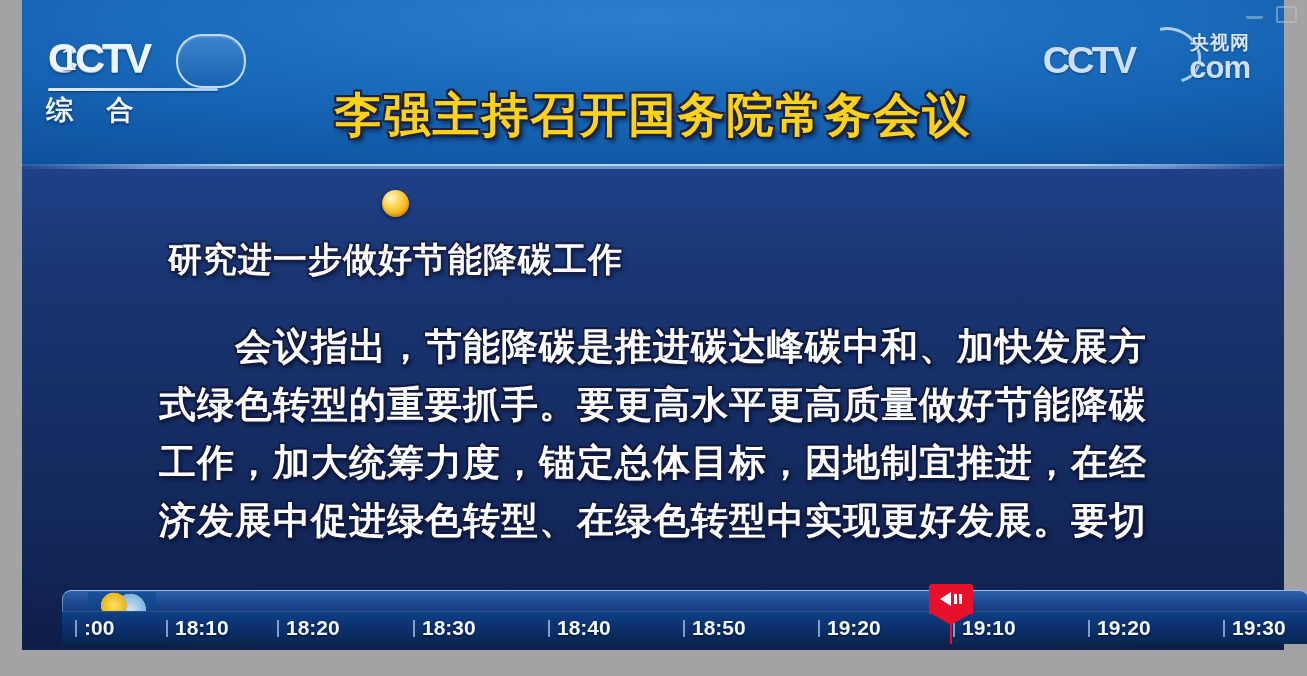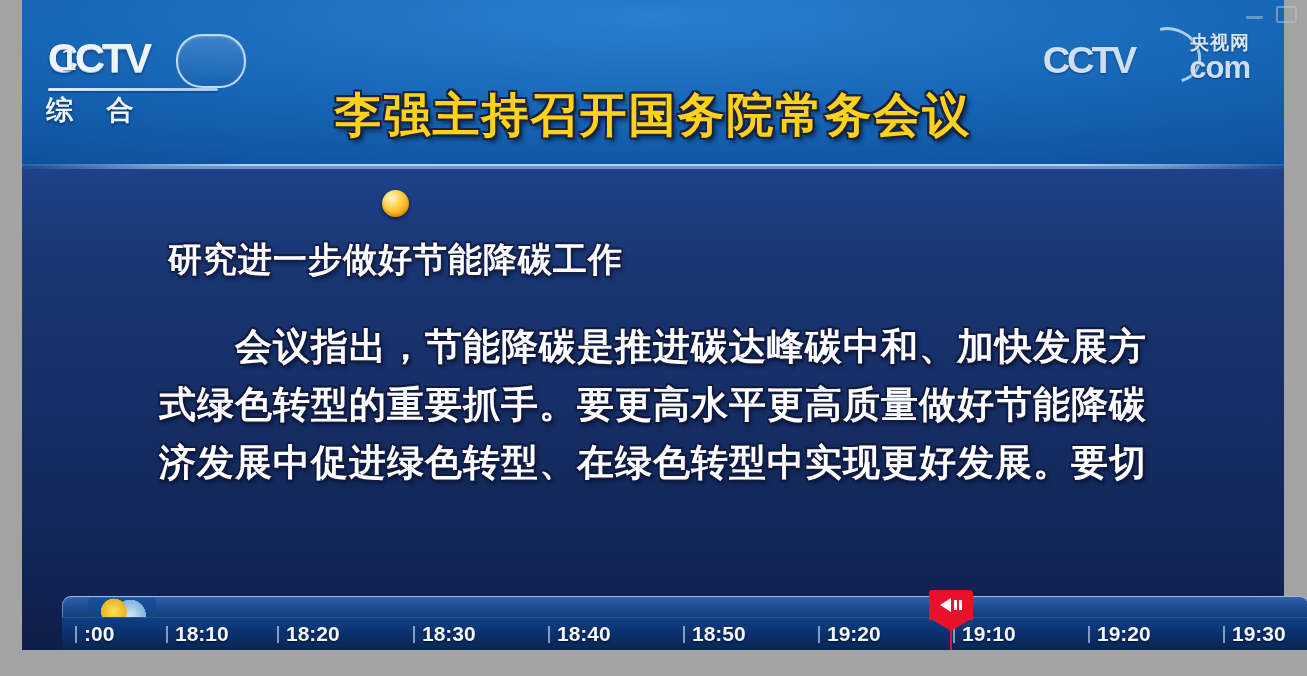--- a/index.html
+++ b/index.html
@@ -137,21 +137,21 @@
     font-weight:bold;font-size:37px;line-height:58px;color:#ffffff;letter-spacing:1px;
     text-shadow:
       -1.6px 0 0 #101a42,1.6px 0 0 #101a42,0 -1.6px 0 #101a42,0 1.6px 0 #101a42,
       -1.6px -1.6px 0 #101a42,1.6px -1.6px 0 #101a42,-1.6px 1.6px 0 #101a42,1.6px 1.6px 0 #101a42,
       2px 3px 4px rgba(0,8,30,.7);
   }
   #bodytext .ln{display:block;white-space:nowrap;margin-left:42px;}
   #bodytext .ln.first{text-indent:76px;}
 
   
-  #epg{position:absolute;left:0;bottom:26px;width:1166px;height:54px;z-index:9;padding-left:8px;}
+  #epg{position:absolute;left:0;bottom:32px;width:1166px;height:54px;z-index:9;padding-left:8px;}
   #progblock{
     position:absolute;left:62px;top:0;width:1245px;height:22px;
     background:linear-gradient(180deg,#2f63ad 0%,#1b4890 55%,#123a7e 100%);
     border-top-left-radius:9px;border-top-right-radius:9px;
     border-top:1px solid rgba(190,216,245,.8);
     border-left:1px solid rgba(170,200,235,.55);
   }
   #progthumb{
     position:absolute;left:88px;top:2px;width:68px;height:30px;border-radius:3px;
     background:
@@ -228,20 +228,21 @@
     <div id="headline">李强主持召开国务院常务会议</div>
 
     <div id="subtitle">
       <span class="bullet"></span>
       <span class="sub-text">研究进一步做好节能降碳工作</span>
     </div>
 
     <div id="bodytext">
       <span class="ln first">会议指出，节能降碳是推进碳达峰碳中和、加快发展方</span>
       <span class="ln">式绿色转型的重要抓手。要更高水平更高质量做好节能降碳</span>
+      <span class="ln">工作，加大统筹力度，锚定总体目标，因地制宜推进，在经</span>
       <span class="ln">济发展中促进绿色转型、在绿色转型中实现更好发展。要切</span>
     </div>
   </div>
 
   <div id="wincontrols">
     <span class="wc min"></span>
     <span class="wc"></span>
   </div>
 
   <div id="epg">

